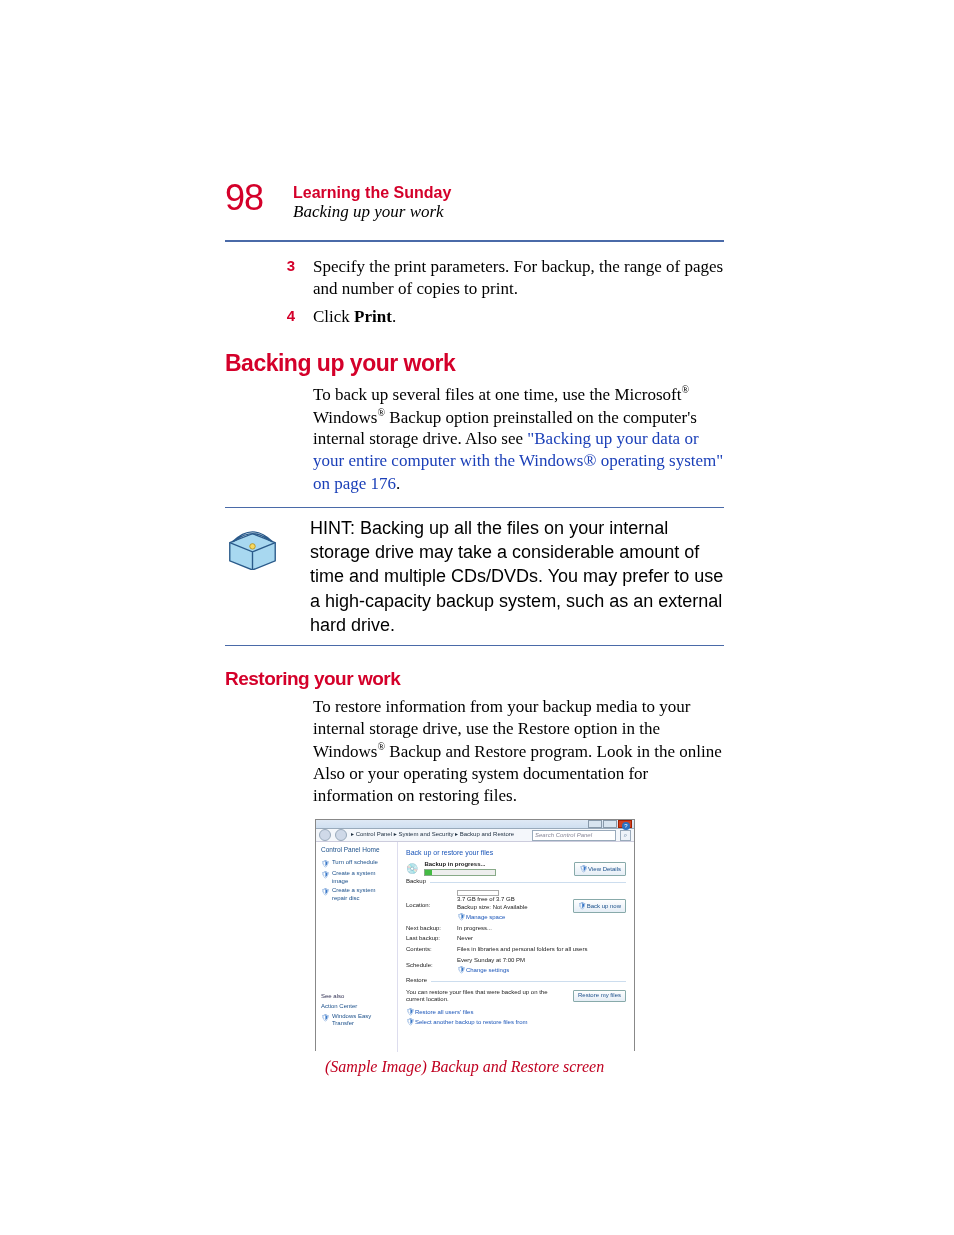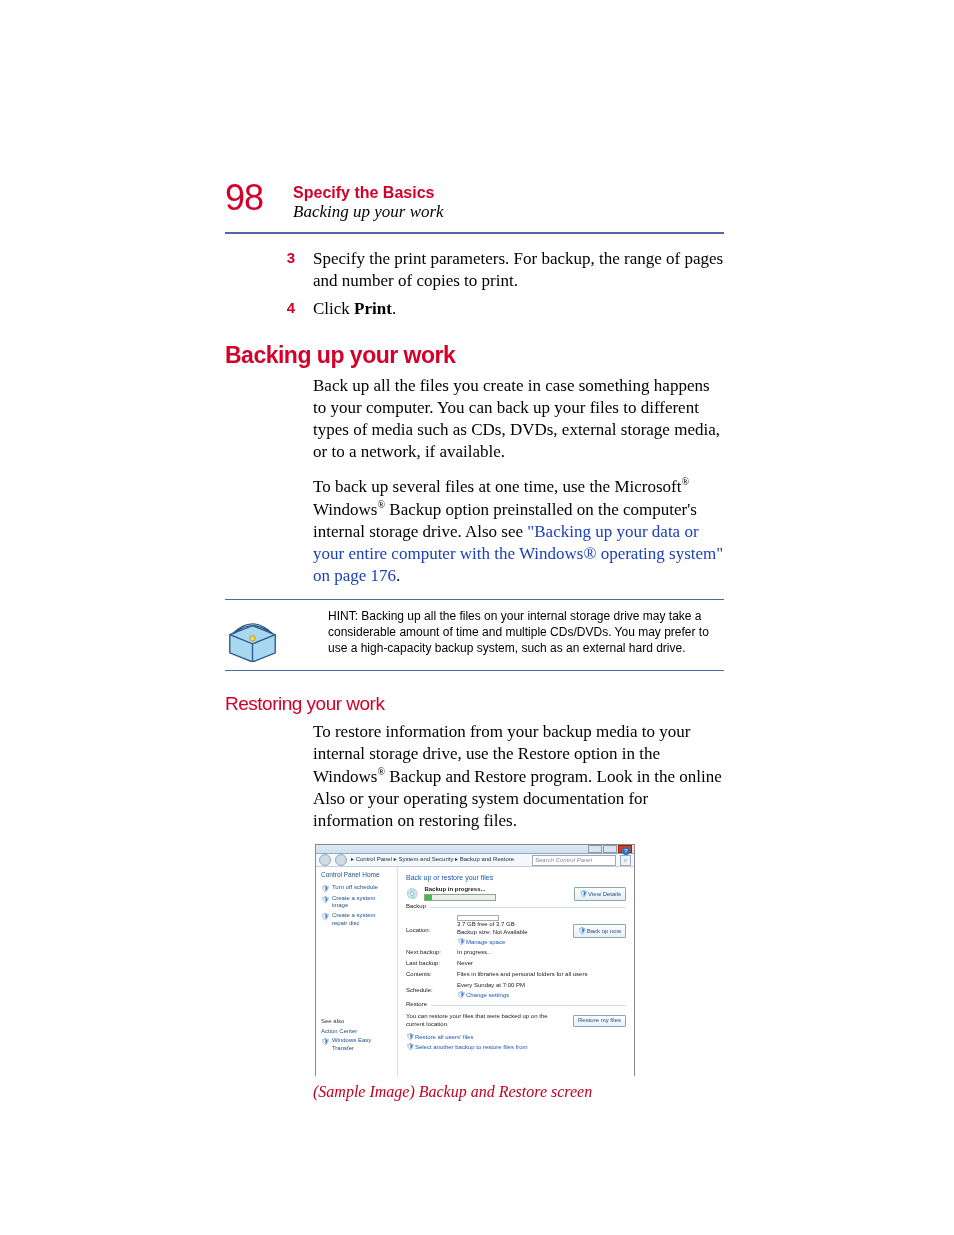--- a/index.html
+++ b/index.html
@@ -13,21 +13,21 @@
     width: 954px;
     height: 1235px;
     position: relative;
     box-sizing: border-box;
     padding: 180px 230px 0 225px;
   }
   .header-block {
     display: flex;
     align-items: flex-start;
     gap: 30px;
-    margin-bottom: 10px;
+    margin-bottom: 18px;
   }
   .page-number {
     font-family: Arial, Helvetica, sans-serif;
     font-weight: 400;
     font-size: 36px;
     color: #d4002a;
     line-height: 1;
     letter-spacing: -1px;
   }
   .header-titles {
@@ -78,21 +78,21 @@
   .h1-red {
     font-family: Arial, Helvetica, sans-serif;
     font-weight: bold;
     font-size: 23px;
     color: #d4002a;
     margin: 22px 0 6px 0;
     letter-spacing: -0.5px;
   }
   .h2-red {
     font-family: Arial, Helvetica, sans-serif;
-    font-weight: normal;
+    font-weight: bold;
     font-size: 19px;
     color: #d4002a;
     margin: 22px 0 6px 0;
     letter-spacing: -0.5px;
   }
   .para {
     font-size: 17px;
     line-height: 1.3;
     margin-bottom: 12px;
   }
@@ -104,30 +104,30 @@
     align-items: flex-start;
   }
   .hint-icon {
     width: 55px;
     height: 50px;
     flex-shrink: 0;
     margin-top: 4px;
   }
   .hint-text {
     font-family: Arial, Helvetica, sans-serif;
-    font-size: 12px;
+    font-size: 18px;
     line-height: 1.35;
-    margin-left: 30px;
+    margin-left: 12px;
   }
   .caption-italic {
     font-style: italic;
     color: #c00020;
     font-size: 16px;
     margin-top: 6px;
-    margin-left: 0;
+    margin-left: 12px;
   }
   
   .screenshot {
     width: 320px;
     height: 232px;
     margin-left: 2px;
     margin-top: 8px;
     border: 1px solid #888;
     background: #fff;
     font-family: "Segoe UI", Tahoma, sans-serif;
@@ -195,21 +195,21 @@
   .ss-help { position:absolute; right:4px; top:2px; width:8px;height:8px;border-radius:50%;background:#2a70c0;color:#fff;text-align:center;line-height:8px;font-size:6px; }
 </style>
 </head>
 <body>
 
 <div class="page">
 
   <div class="header-block">
     <div class="page-number">98</div>
     <div class="header-titles">
-      <div class="chapter-title">Specify the Basics</div>
+      <div class="chapter-title">Learning the Sunday</div>
       <div class="section-title-italic">Backing up your work</div>
     </div>
   </div>
   <hr class="rule-blue">
 
   <div class="body-text">
     <div class="ol-step">
       <div class="ol-num">3</div>
       <div>Specify the print parameters. For backup, the range of pages and number of copies to print.</div>
     </div>
@@ -217,21 +217,20 @@
       <div class="ol-num">4</div>
       <div>
         <span>Click </span><b>Print</b><span>.</span>
       </div>
     </div>
   </div>
 
   <div class="h1-red">Backing up your work</div>
 
   <div class="body-text">
-    <div class="para">Back up all the files you create in case something happens to your computer. You can back up your files to different types of media such as CDs, DVDs, external storage media, or to a network, if available.</div>
     <div class="para">
       <span>To back up several files at one time, use the Microsoft</span><sup>®</sup><span> Windows</span><sup>®</sup><span> Backup option preinstalled on the computer's internal storage drive. Also see </span><span class="link-blue">"Backing up your data or your entire computer with the Windows® operating system" on page 176</span><span>.</span>
     </div>
   </div>
 
   <hr class="rule-blue-thin">
   <div class="hint-block">
     <svg class="hint-icon" viewBox="0 0 60 55">
       <path d="M5 25 L30 15 L55 25 L55 45 L30 55 L5 45 Z" fill="#a8d8f0" stroke="#2a5a8a" stroke-width="1.5"></path>
       <path d="M5 25 L30 35 L55 25 M30 35 L30 55" fill="none" stroke="#2a5a8a" stroke-width="1.5"></path>

